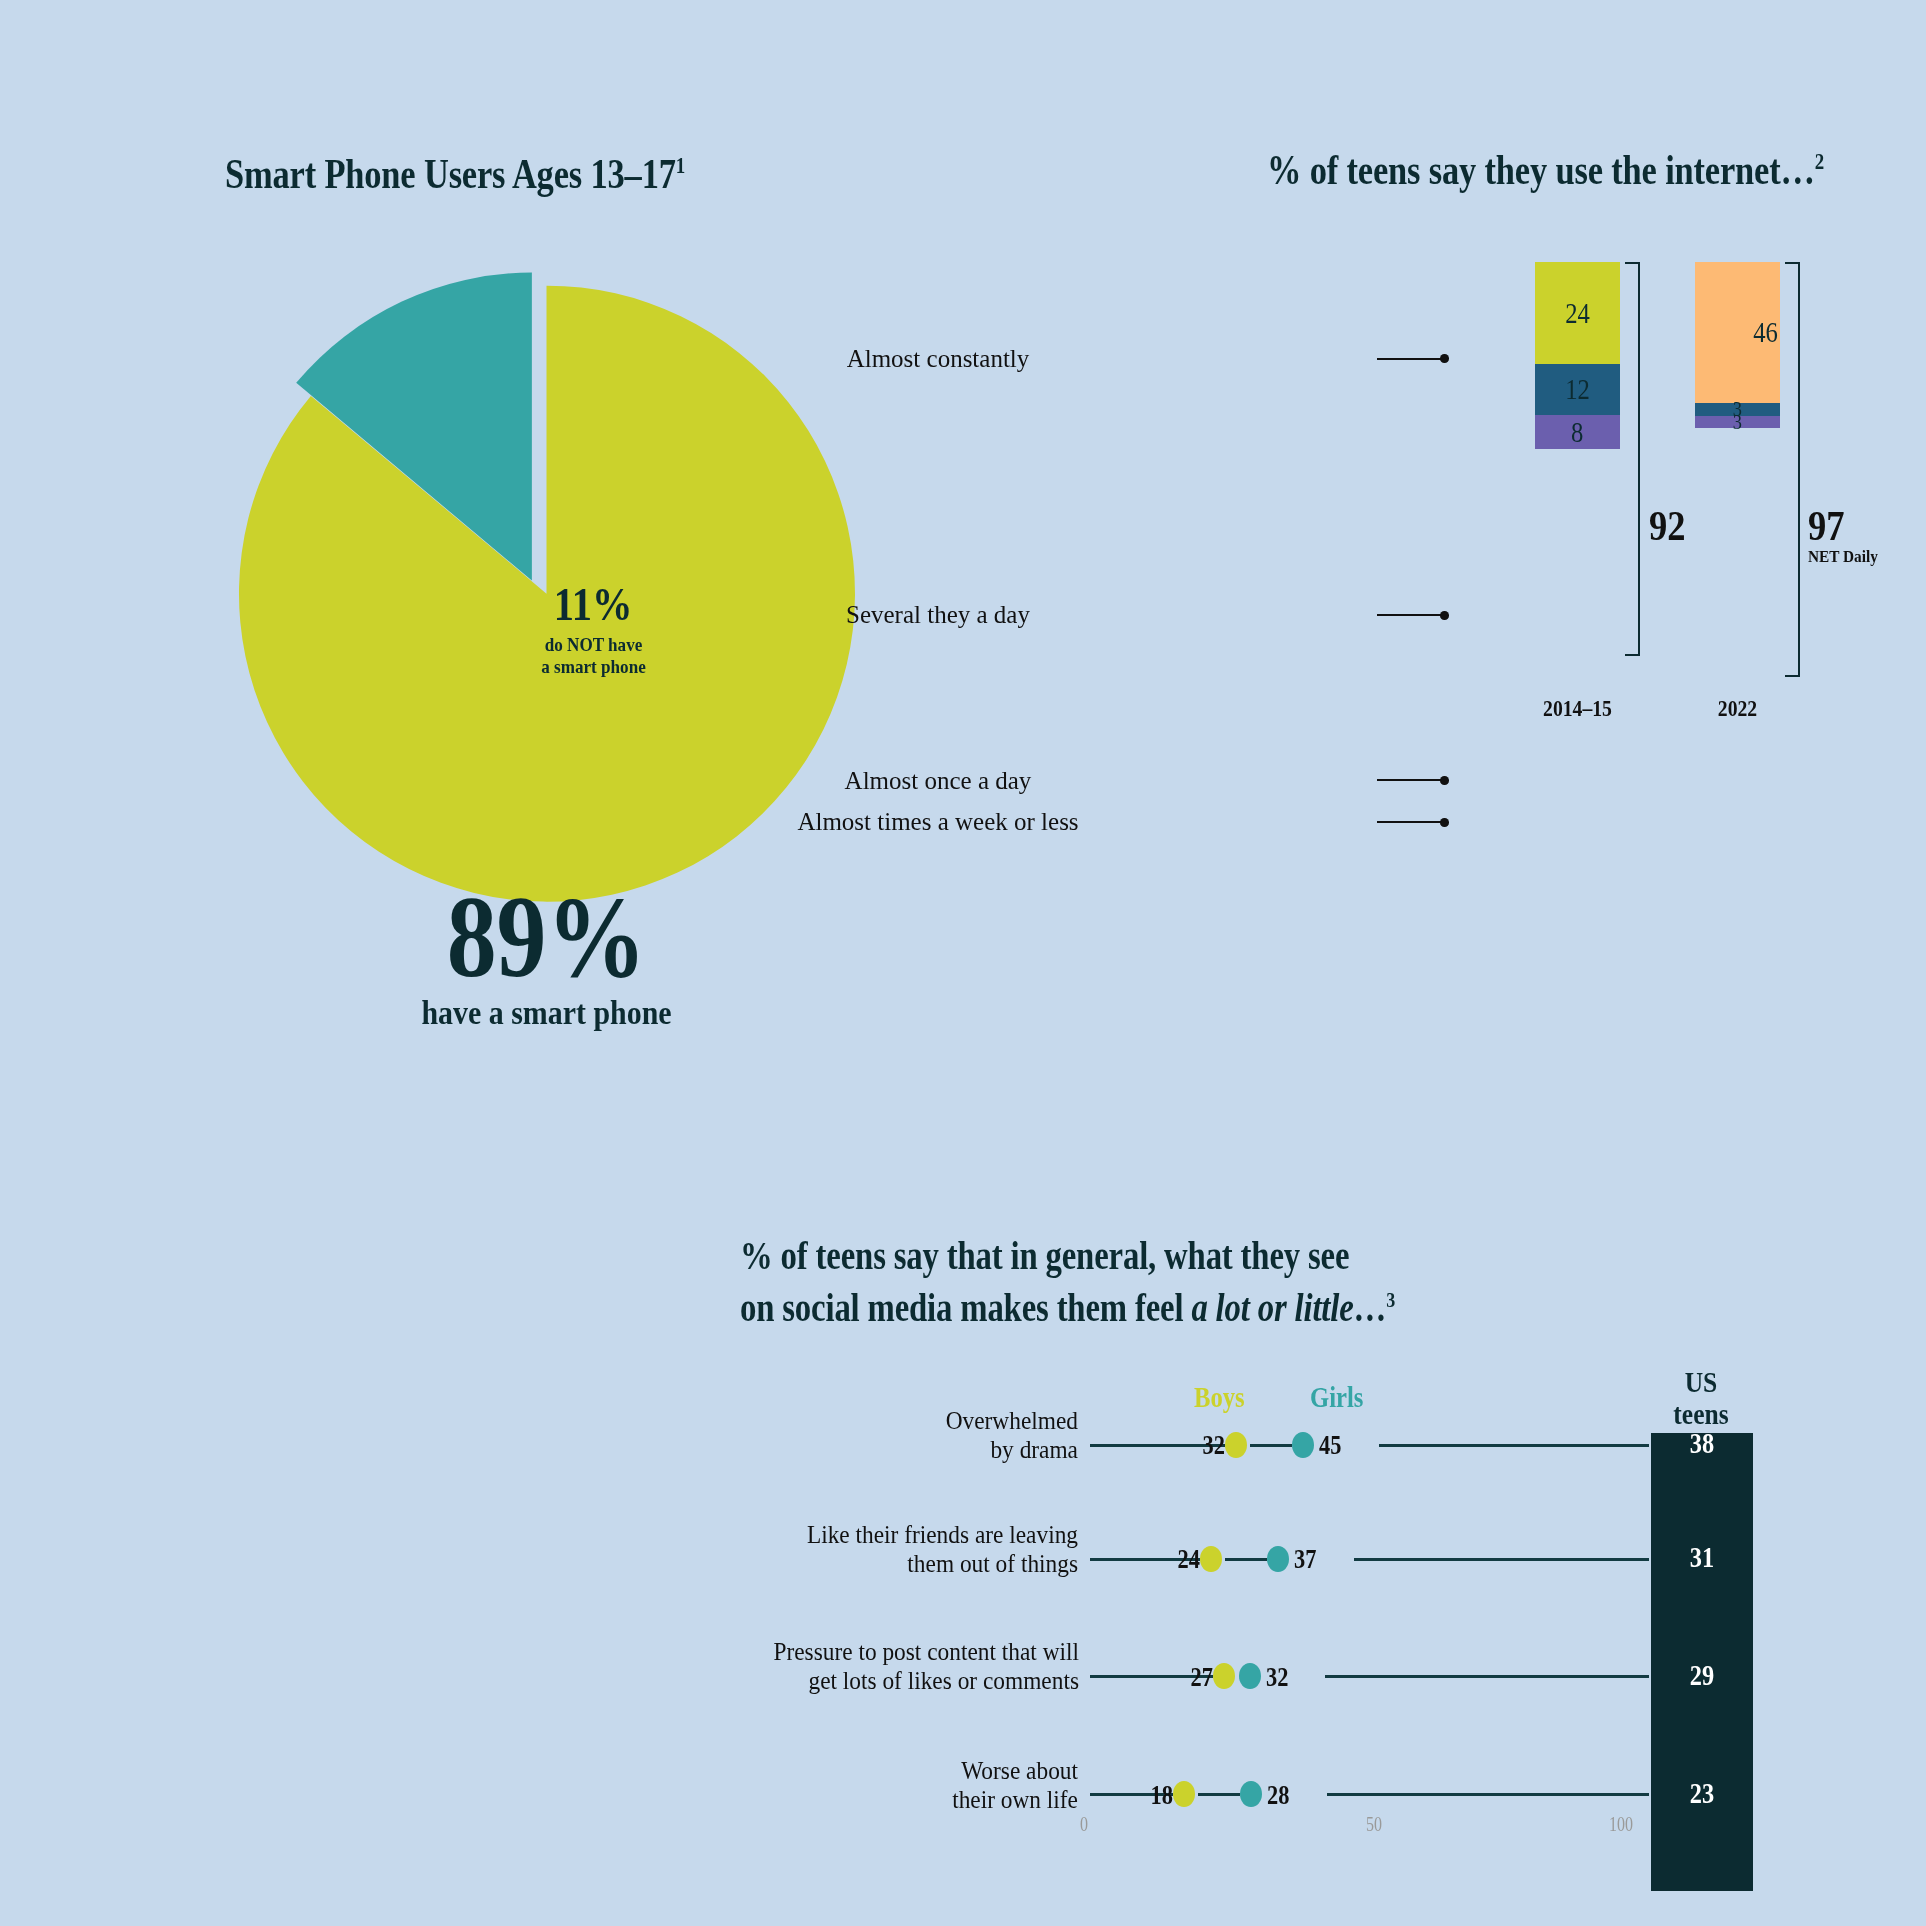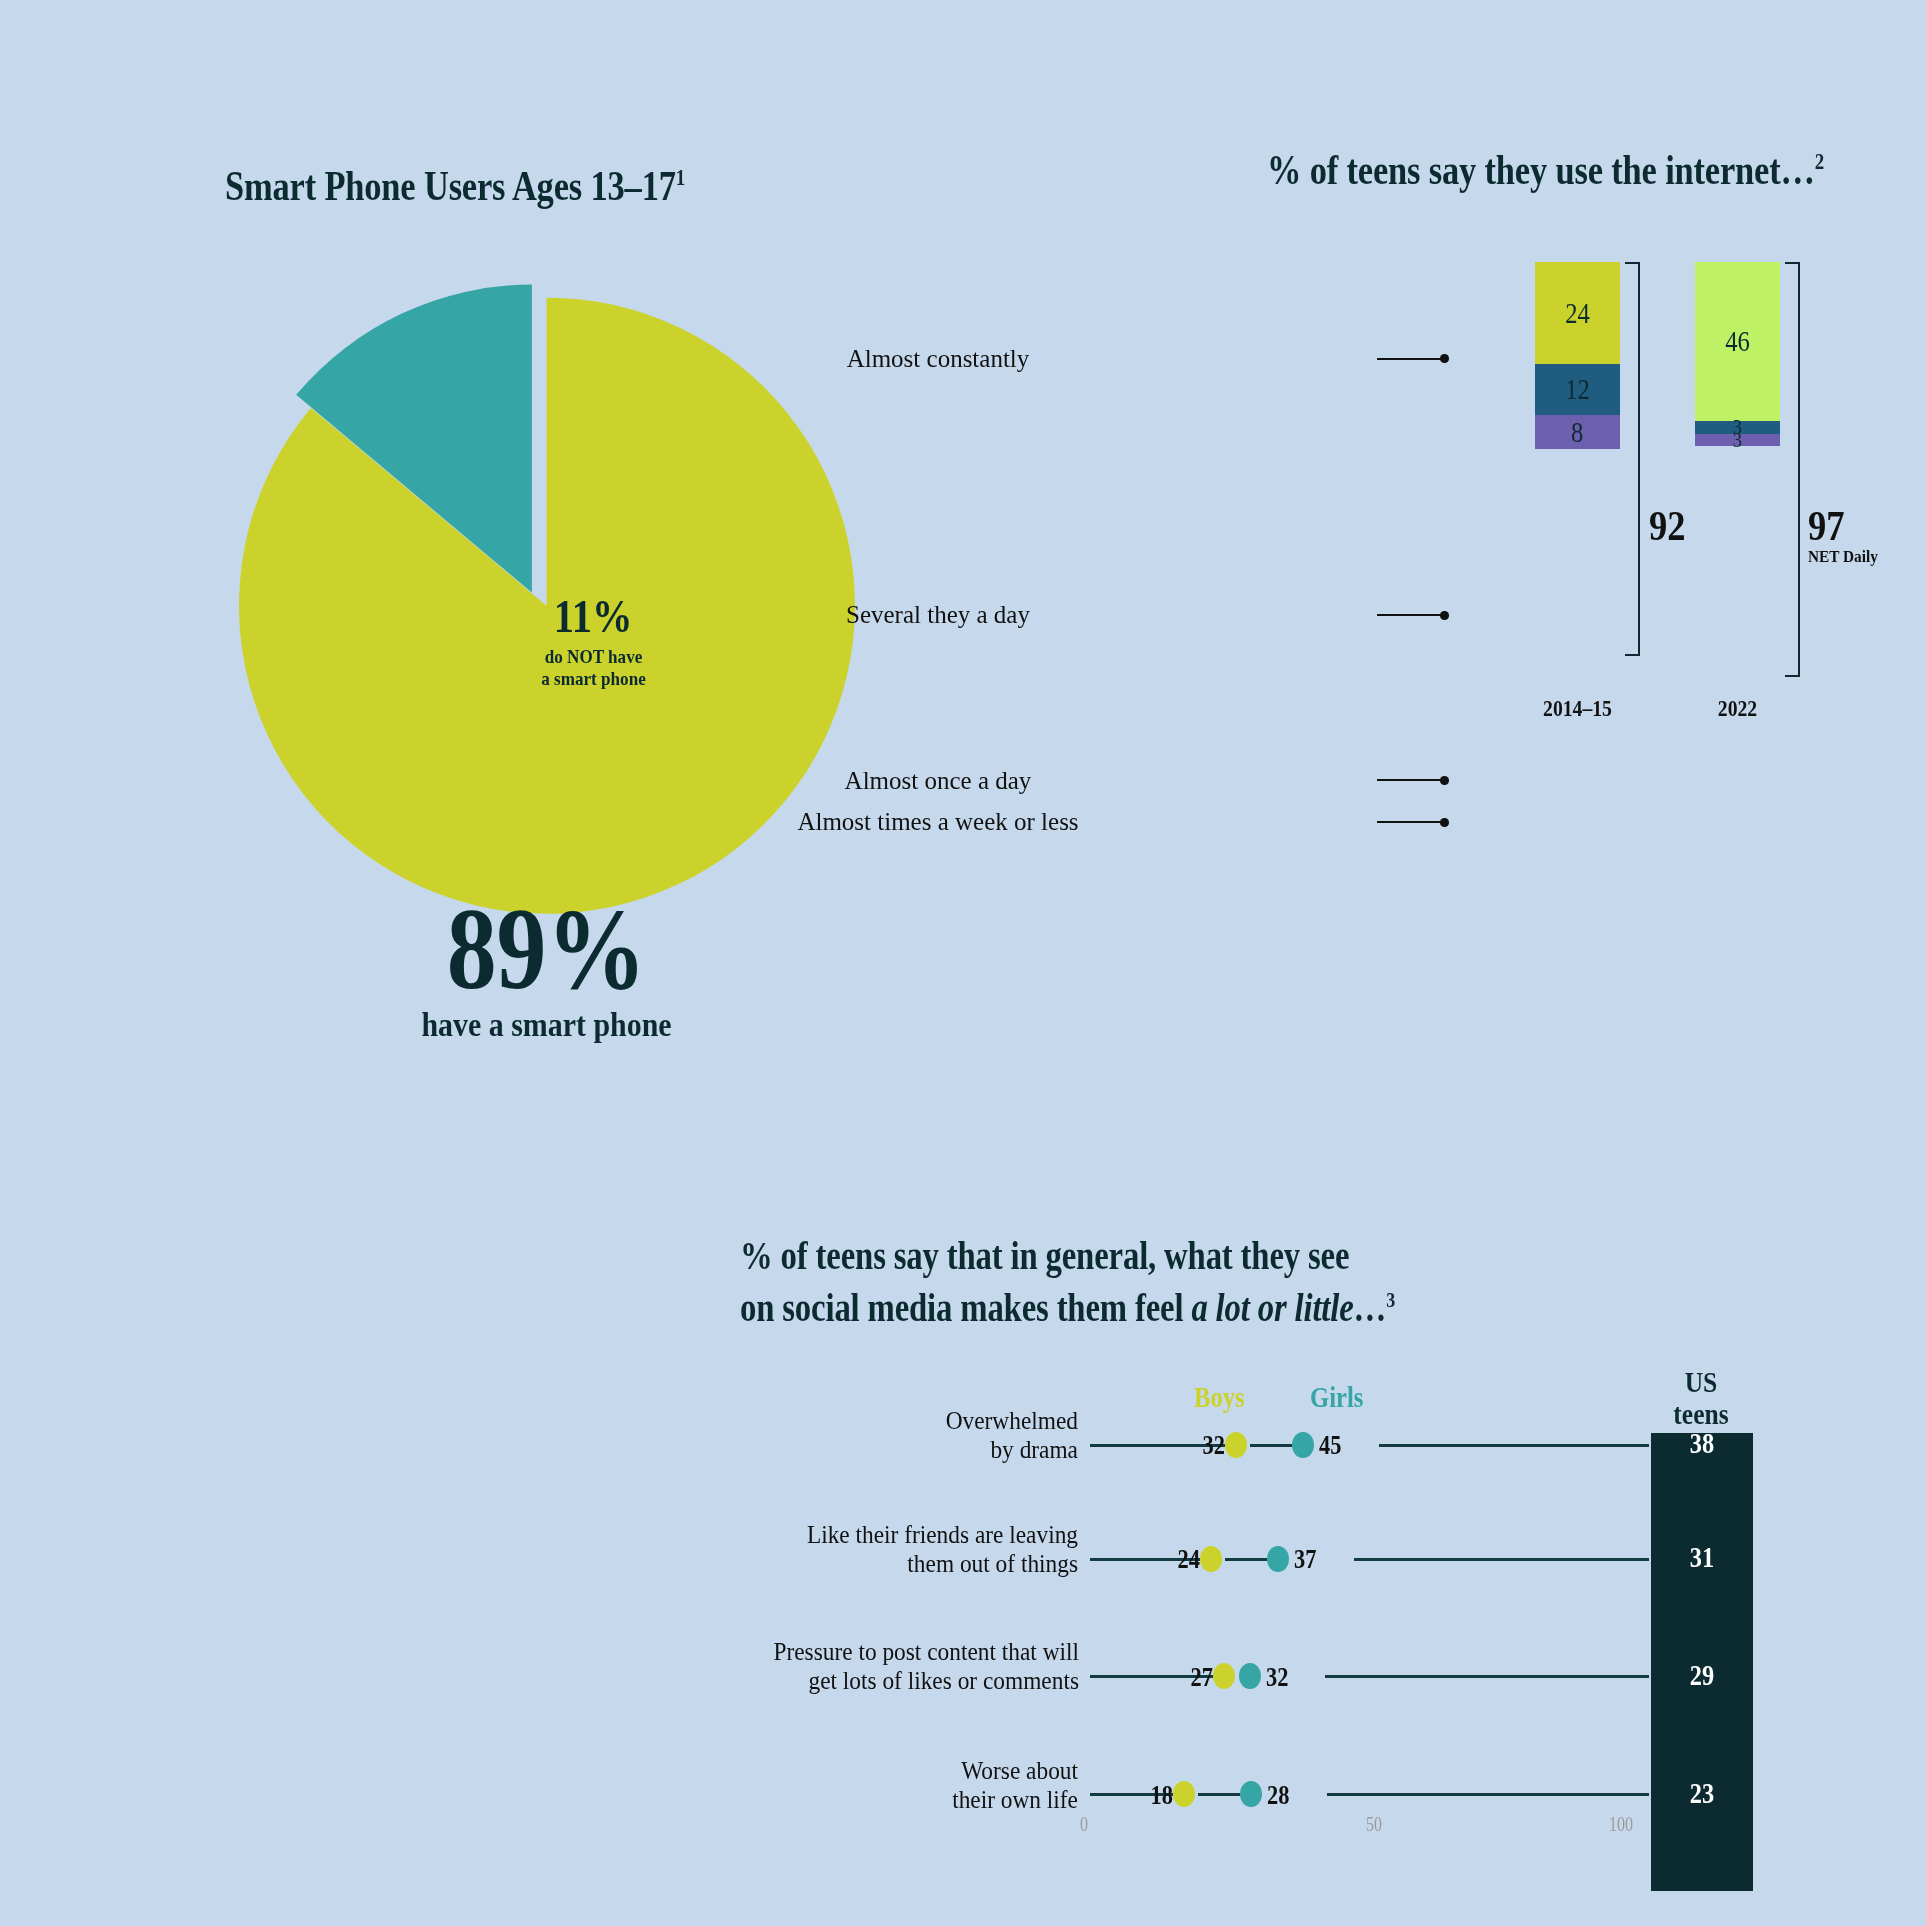--- a/index.html
+++ b/index.html
@@ -24,21 +24,21 @@
     font-weight: bold;
     color: #0c2b31;
     letter-spacing: -0.2px;
     transform: scaleX(0.82);
     transform-origin: left center;
     white-space: nowrap;
   }
   .sup { font-size: 0.55em; vertical-align: super; }
 
   
-  #panel-pie { left: 0; top: 12px; width: 1117px; height: 1002px; }
+  #panel-pie { left: 0; top: 0; width: 1117px; height: 1002px; }
   #pie-title {
     position: absolute; left: 225px; top: 150px;
     font-size: 42px;
   }
   #pie-wrap {
     position: absolute; left: 200px; top: 270px;
     width: 693px; height: 655px;
   }
   #pie-svg { display: block; width: 693px; height: 655px; }
 
@@ -278,21 +278,21 @@
       <div class="bar-seg" style="height:51px; background:#205c80;">
         <span>12</span>
       </div>
       <div class="bar-seg" style="height:34px; background:#6b5fae;">
         <span>8</span>
       </div>
     </div>
     <div class="year-label" style="left:418px; top:433px;">2014–15</div>
 
     <div class="bar-col" style="left:578px; top:0px;">
-      <div class="bar-seg" style="height:159px; background:#bef264;">
+      <div class="bar-seg" style="height:141px; background:#fdba74;justify-content:flex-end;">
         <span>46</span>
       </div>
       <div class="bar-seg" style="height:12.7px; background:#205c80; font-size:21.6px;">
         <span>3</span>
       </div>
       <div class="bar-seg" style="height:12.7px; background:#6b5fae; font-size:21.6px;">
         <span>3</span>
       </div>
     </div>
     <div class="year-label" style="left:578px; top:433px;">2022</div>

